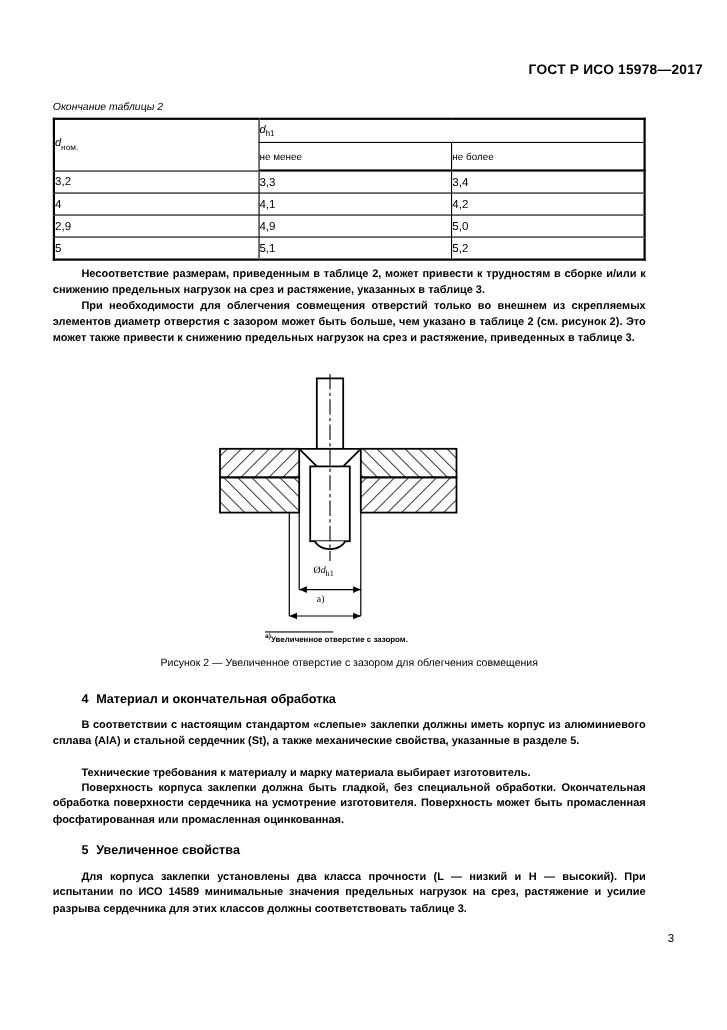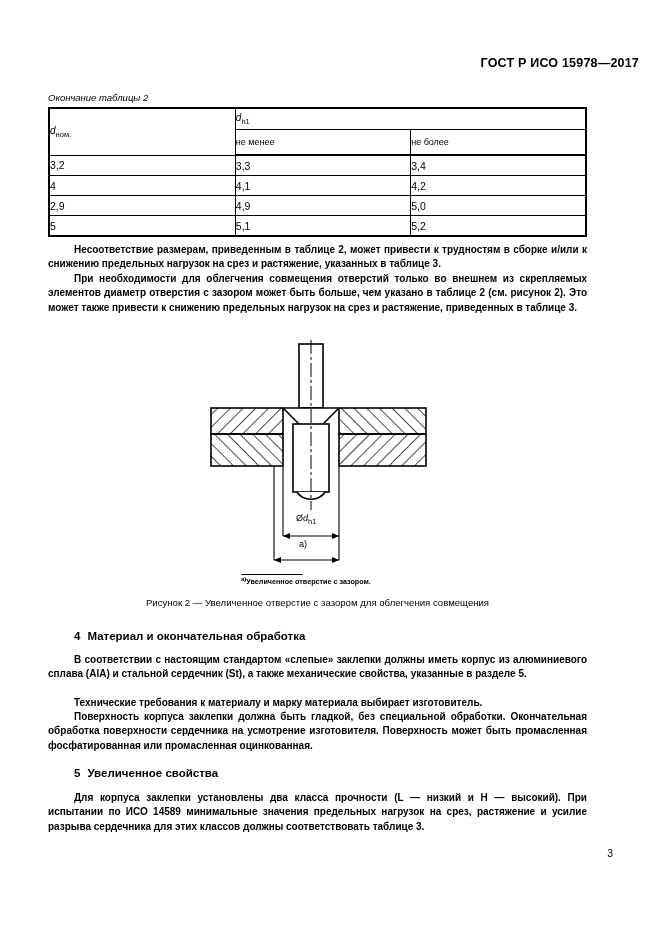--- a/index.html
+++ b/index.html
@@ -91,24 +91,25 @@
     position: absolute;
     left: 74px;
     font-size: 11.5px;
     font-weight: bold;
   }
   .heading .num { margin-right: 7px; }
 
   
   .figure-area {
     position: absolute;
-    left: 196px;
+    left: 185px;
     top: 340px;
     width: 290px;
     height: 245px;
+    font-family: Liberation Serif, serif;
   }
   .fig-footnote-rule {
     position: absolute;
     left: 241px;
     top: 574px;
     width: 62px;
     height: 0;
     border-top: 1.4px solid #000;
   }
   .fig-footnote {

